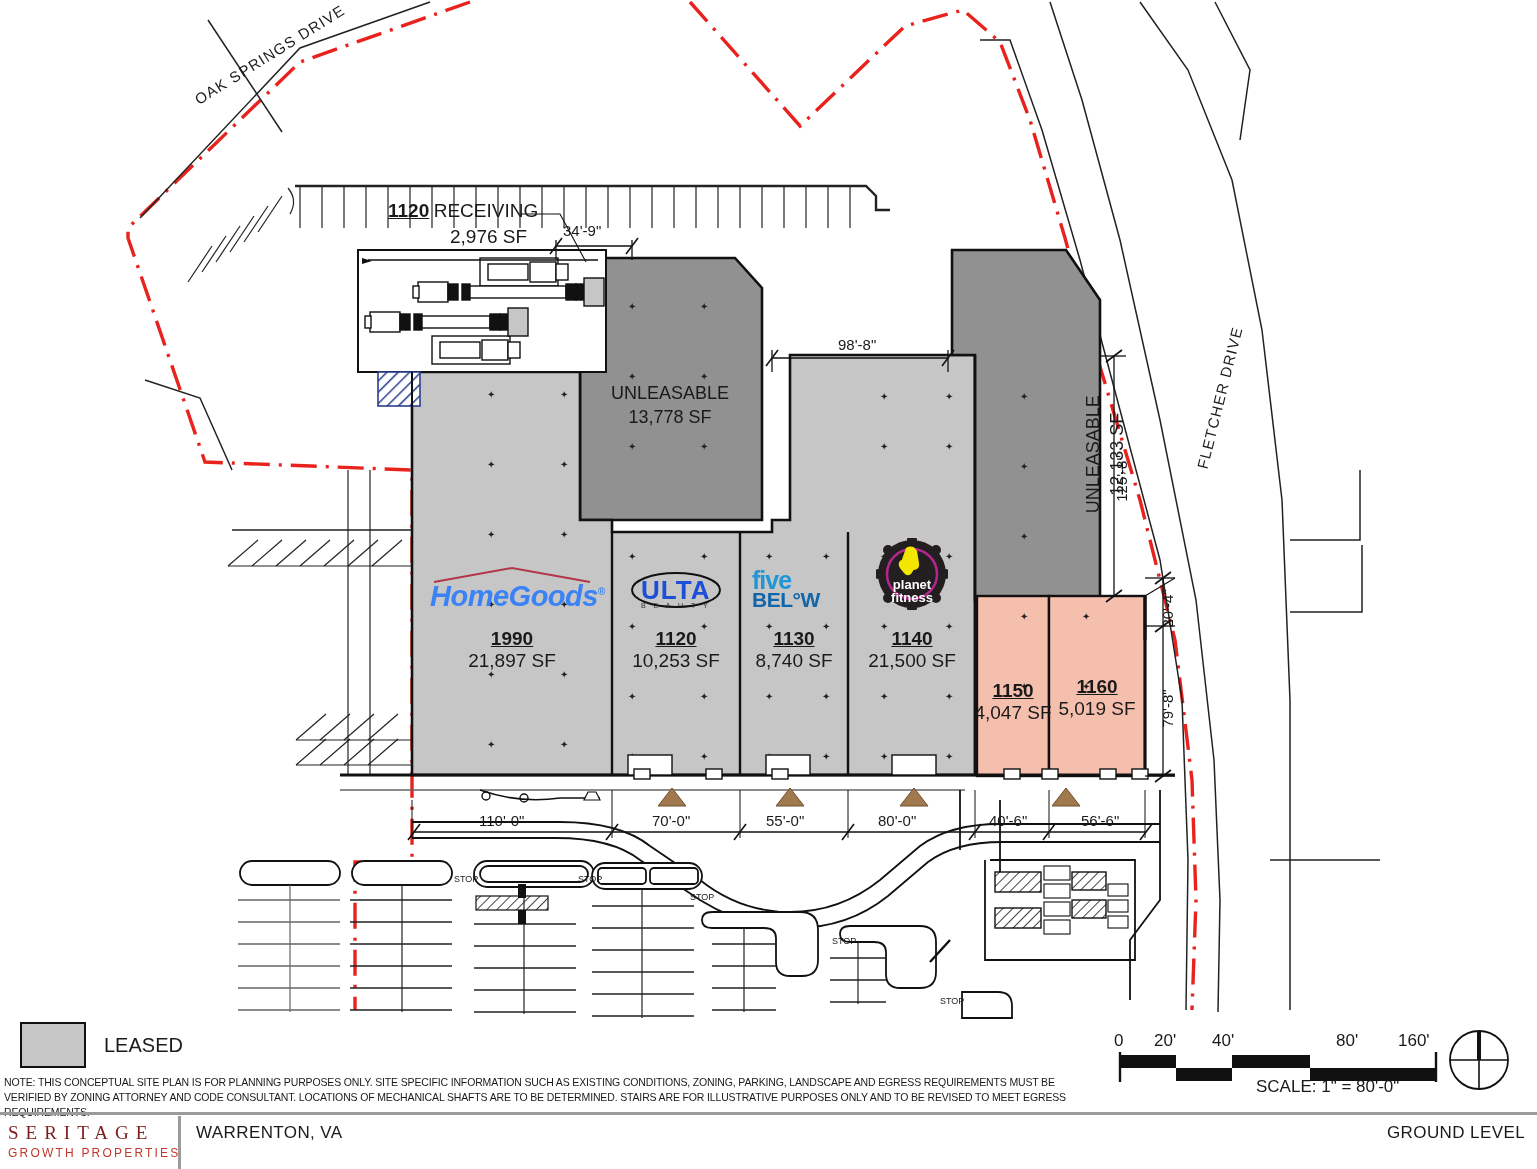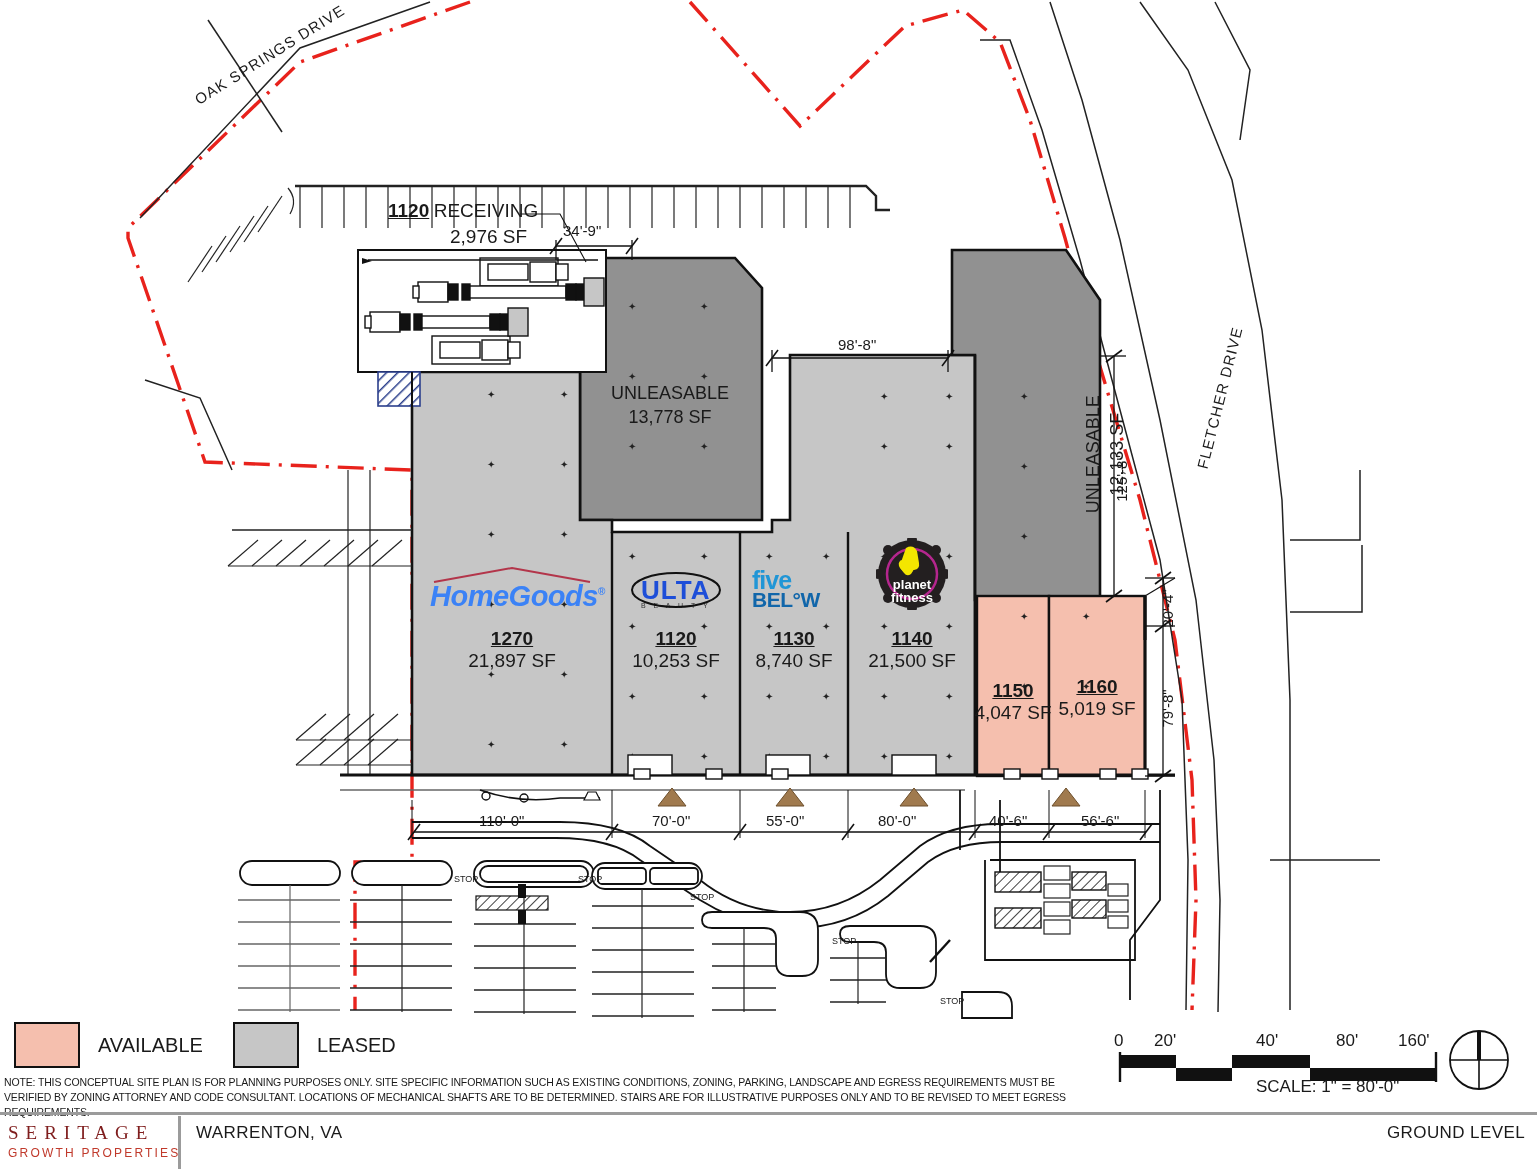--- a/index.html
+++ b/index.html
@@ -545,21 +545,21 @@
   <circle cx="36" cy="36" r="25" fill="none" stroke="#b5268e" stroke-width="2.5"></circle>
   <path d="M 30 10 q 7 -4 11 3 l 2 12 q 1 6 -5 7 l -8 1 q -6 0 -6 -6 z" fill="#f3e600"></path>
   <path d="M 25 22 q -4 3 -1 8 l 4 5 q 3 4 7 1 l 2 -3 q 2 -4 -2 -7 z" fill="#f3e600"></path>
 </svg>
 <div class="txt pf-txt" style="left:876px;top:578px;width:72px;">
   <span>planet</span><br>
   <span>fitness</span>
 </div>
 
 <div class="unit-box" style="left:452px;top:628px;width:120px;">
-  <div class="unit-num">1270</div>
+  <div class="unit-num">1990</div>
   <div class="unit-sf">21,897 SF</div>
 </div>
 <div class="unit-box" style="left:616px;top:628px;width:120px;">
   <div class="unit-num">1120</div>
   <div class="unit-sf">10,253 SF</div>
 </div>
 <div class="unit-box" style="left:734px;top:628px;width:120px;">
   <div class="unit-num">1130</div>
   <div class="unit-sf">8,740 SF</div>
 </div>
@@ -589,33 +589,29 @@
 <div class="txt dim" style="left:989px;top:812px;">40'-6"</div>
 <div class="txt dim" style="left:1081px;top:812px;">56'-6"</div>
 
 <div class="txt" style="left:454px;top:874px;font-size:9px;">STOP</div>
 <div class="txt" style="left:578px;top:874px;font-size:9px;">STOP</div>
 <div class="txt" style="left:690px;top:892px;font-size:9px;">STOP</div>
 <div class="txt" style="left:832px;top:936px;font-size:9px;">STOP</div>
 <div class="txt" style="left:940px;top:996px;font-size:9px;">STOP</div>
 
 <div style="position:absolute;left:14px;top:1022px;display:flex;align-items:center;gap:24px;">
-  <div style="display:flex;align-items:center;gap:18px;">
-    <div class="legend-sw" style="background:#f5bfae;"></div>
-    <div class="legend-lbl">AVAILABLE</div>
-  </div>
   <div style="display:flex;align-items:center;gap:18px;margin-left:6px;">
     <div class="legend-sw" style="background:#c6c6c6;"></div>
     <div class="legend-lbl">LEASED</div>
   </div>
 </div>
 
 <div class="scnum" style="left:1114px;top:1031px;">0</div>
 <div class="scnum" style="left:1154px;top:1031px;">20'</div>
-<div class="scnum" style="left:1256px;top:1031px;">40'</div>
+<div class="scnum" style="left:1212px;top:1031px;">40'</div>
 <div class="scnum" style="left:1288px;top:1031px;margin-left:48px;">80'</div>
 <div class="scnum" style="left:1398px;top:1031px;">160'</div>
 <div id="scalelbl">SCALE: 1" = 80'-0"</div>
 
 <div id="note">NOTE:  THIS CONCEPTUAL SITE PLAN IS FOR PLANNING PURPOSES ONLY. SITE SPECIFIC INFORMATION SUCH AS EXISTING CONDITIONS, ZONING, PARKING, LANDSCAPE AND EGRESS REQUIREMENTS MUST BE VERIFIED BY ZONING ATTORNEY AND CODE CONSULTANT. LOCATIONS OF MECHANICAL SHAFTS ARE TO BE DETERMINED. STAIRS ARE FOR ILLUSTRATIVE PURPOSES ONLY AND TO BE REVISED TO MEET EGRESS REQUIREMENTS.</div>
 
 <div id="footrule"></div>
 <div id="footdiv"></div>
 <div id="seritage">
   <div class="ser-main">SERITAGE</div>

